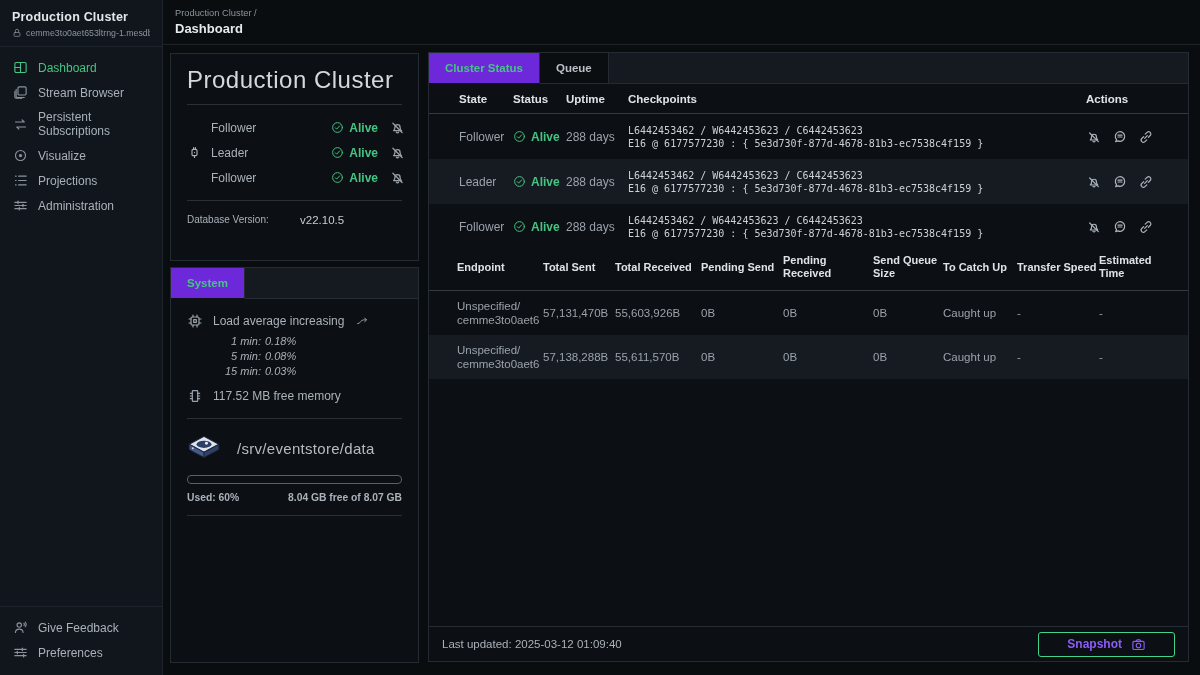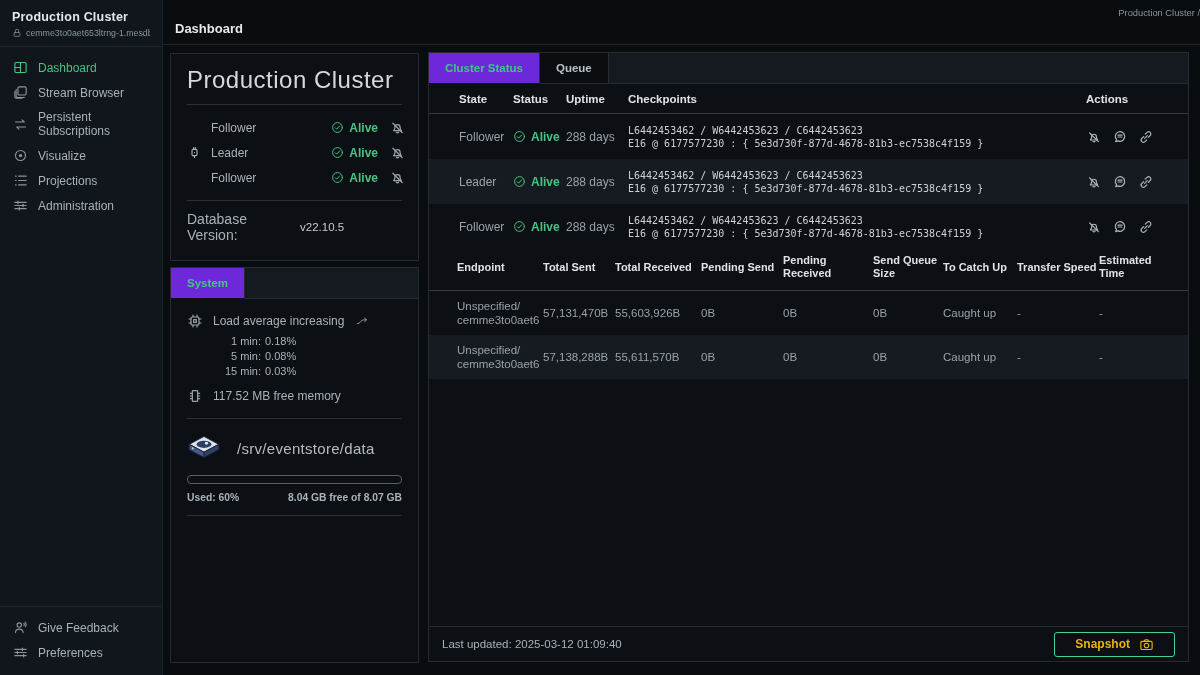--- a/index.html
+++ b/index.html
@@ -29,21 +29,21 @@
   .sb-item.active { color:#45c483; }
   .sb-item.active .icon { color:#45c483; }
   .sb-spacer { flex:1; }
   .sb-foot { border-top:1px solid #1e242b; padding:8px 0 10px 0; }
 
   
   .topbar {
     position:absolute; left:163px; top:0; right:0; height:45px;
     border-bottom:1px solid #1d2329; padding:8px 0 0 12px;
   }
-  .crumb { color:#8b949c; font-size:9.3px;text-align:right; }
+  .crumb { color:#8b949c; font-size:9.3px; }
   .page-title { color:#e6e9eb; font-weight:bold; font-size:13px; margin-top:3px; }
 
   
   .card { position:absolute; background:#0c0f13; border:1px solid #252b33; }
   .card-cluster { left:170px; top:53px; width:249px; height:208px; }
   .card-system  { left:170px; top:267px; width:249px; height:396px; }
   .card-main    { left:428px; top:52px; width:761px; height:610px; }
 
   .divider { border-top:1px solid #2a3038; margin:0 16px; }
 
@@ -51,35 +51,35 @@
   .cc-title { color:#d5d9dc; font-size:24px; font-weight:400; letter-spacing:.5px; padding:12px 16px 10px 16px; white-space:nowrap; }
   .cc-nodes { padding:10px 12px 10px 16px; }
   .cc-row { display:grid; grid-template-columns:24px 1fr auto 28px; align-items:center; height:25px; }
   .cc-role { color:#aab2ba; font-size:12px; }
   .status { display:flex; align-items:center; gap:5px; color:#45c483; font-weight:bold; font-size:12px; }
   .status .icon { width:13px; height:13px; }
   .cc-bell { color:#9aa2ab; width:17px; height:17px; justify-self:end; cursor:pointer; }
   .leader-ic { width:15px; height:15px; color:#aab2ba; }
   .cc-info { padding:10px 16px; }
   .cc-inforow { display:grid; grid-template-columns:113px 1fr; align-items:center; height:17px; }
-  .cc-label { color:#aab2ba; font-size:14px; }
+  .cc-label { color:#aab2ba; font-size:10px; }
   .cc-val { color:#c6ccd2; font-size:11.5px; display:flex; align-items:center; gap:5px; }
 
   
   .tabstrip { display:flex; background:#151a21; border-bottom:1px solid #252b33; height:31px; }
   .tab { padding:0 16px; line-height:30px; font-weight:bold; font-size:11.5px; color:#b9c0c7;
          background:#0b0e11; border-right:1px solid #252b33; cursor:pointer; }
   .tab.active { color:#45c483; background:#6d28d9; border-bottom:1px solid #0c0f13; margin-bottom:-1px; }
 
   
   .sys-body { padding:14px 0 0 0; }
   .sys-row { display:flex; align-items:center; gap:10px; padding:0 16px; color:#aab2ba; font-size:12px; }
   .sys-row .icon { width:16px; height:16px; color:#9aa2ab; flex:none; }
   .trend { width:13px; height:13px; color:#9aa2ab; margin-left:2px; }
-  .load-list { margin:4px 0 10px 0; }
+  .load-list { margin:4px 0 10px 0;font-style:italic; }
   .load-row { display:grid; grid-template-columns:52px auto; gap:4px; padding-left:38px; height:15px; align-items:center; font-size:11px; }
   .load-label { text-align:right; color:#aab2ba; }
   .load-val { color:#aab2ba; }
   .disk-row { display:flex; align-items:center; gap:16px; margin:16px 16px 14px 16px; }
   .disk-path { color:#b6bcc3; font-size:15px; letter-spacing:.3px; }
   .disk-bar { margin:0 16px; height:9px; border:1px solid #596069; border-radius:4px; background:transparent; }
   .disk-usage { display:flex; justify-content:space-between; margin:8px 16px 12px 16px; font-size:10.3px; color:#aab2ba; font-weight:bold; }
 
   
   .t1-head, .t1-row { display:grid; grid-template-columns:54px 53px 62px 1fr 92px; align-items:center; padding-left:30px; padding-right:10px; }
@@ -94,22 +94,22 @@
   .t2-head, .t2-row { display:grid; grid-template-columns:86px 72px 86px 82px 90px 70px 74px 82px 1fr; align-items:center; padding-left:28px; padding-right:10px; }
   .t2-head { min-height:42px; border-bottom:1px solid #343a42; color:#dfe3e6; font-weight:bold; font-size:11px; line-height:13px; padding-top:4px; padding-bottom:9px; }
   .t2-row { height:44px; color:#9aa2ab; font-size:11.5px; }
   .t2-row.hl { background:#161b22; }
   .ep { line-height:14px; white-space:nowrap; overflow:hidden; }
 
   
   .main-footer { position:absolute; left:0; right:0; bottom:0; height:35px; border-top:1px solid #252b33;
                  display:flex; align-items:center; justify-content:space-between; padding:0 13px; }
   .last-upd { color:#aab2ba; font-size:11.5px; }
-  .snapshot-btn { display:flex; align-items:center; gap:9px; border:1.5px solid #42d48c; color:#eab308;
-                  border-radius:3px; padding:4px 20px; font-weight:bold; font-size:12px; background:transparent; cursor:pointer; }
+  .snapshot-btn { display:flex; align-items:center; gap:9px; border:1.5px solid #42d48c; color:#8b5cf6;
+                  border-radius:3px; padding:4px 28px; font-weight:bold; font-size:12px; background:transparent; cursor:pointer; }
   .snapshot-btn .icon { width:15px; height:15px; }
 </style>
 </head>
 <body>
 
 <aside class="sidebar">
   <div class="sb-head">
     <div class="sb-title">Production Cluster</div>
     <div class="sb-host">
       <span class="icon" style="width:10px;height:10px;color:#8b949c">

